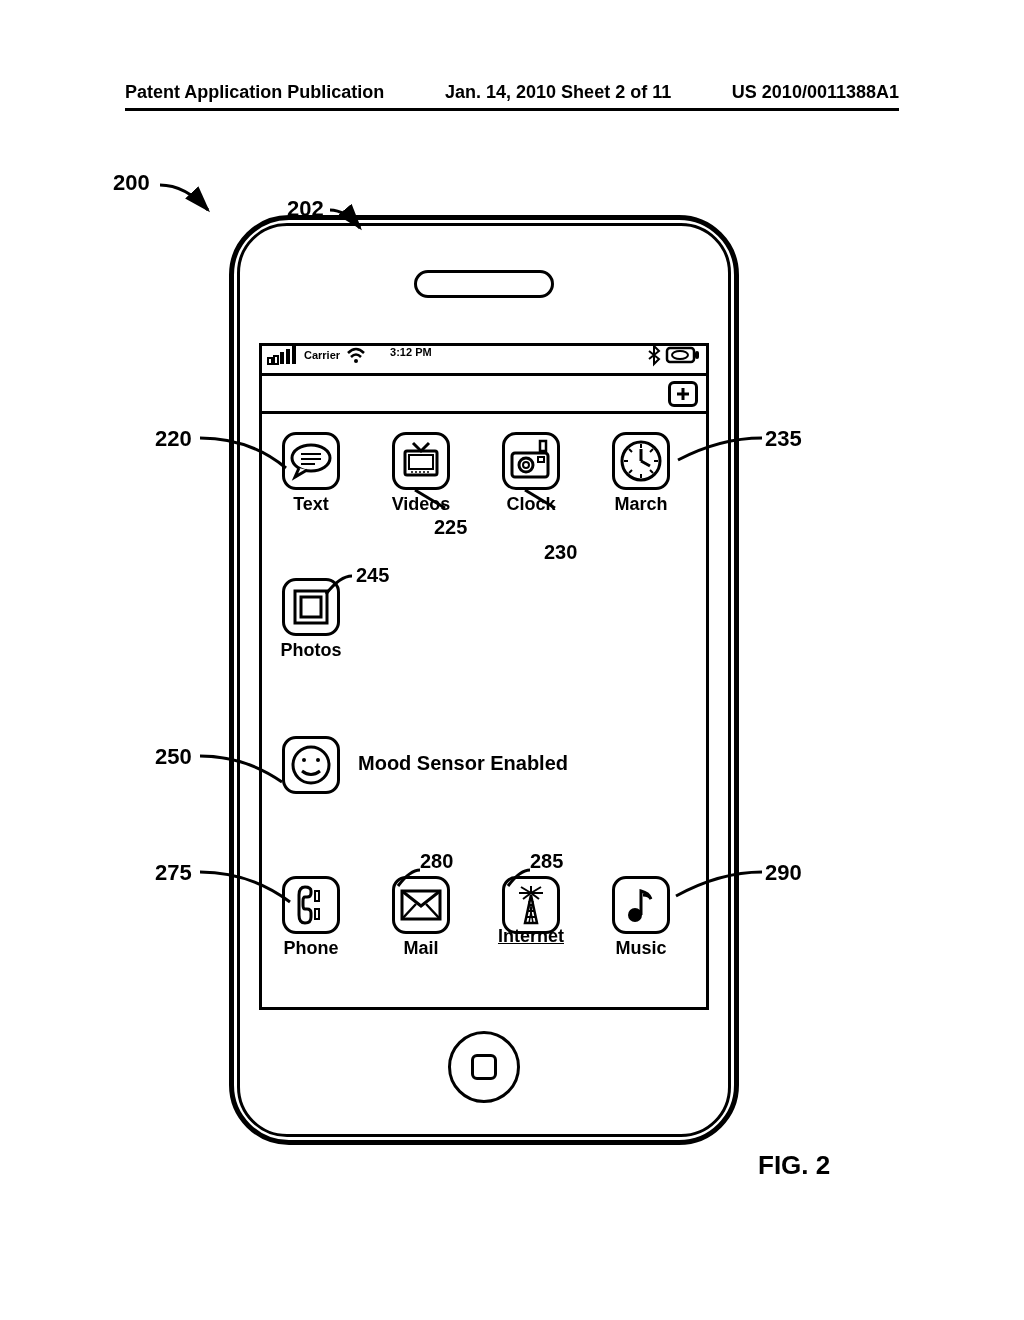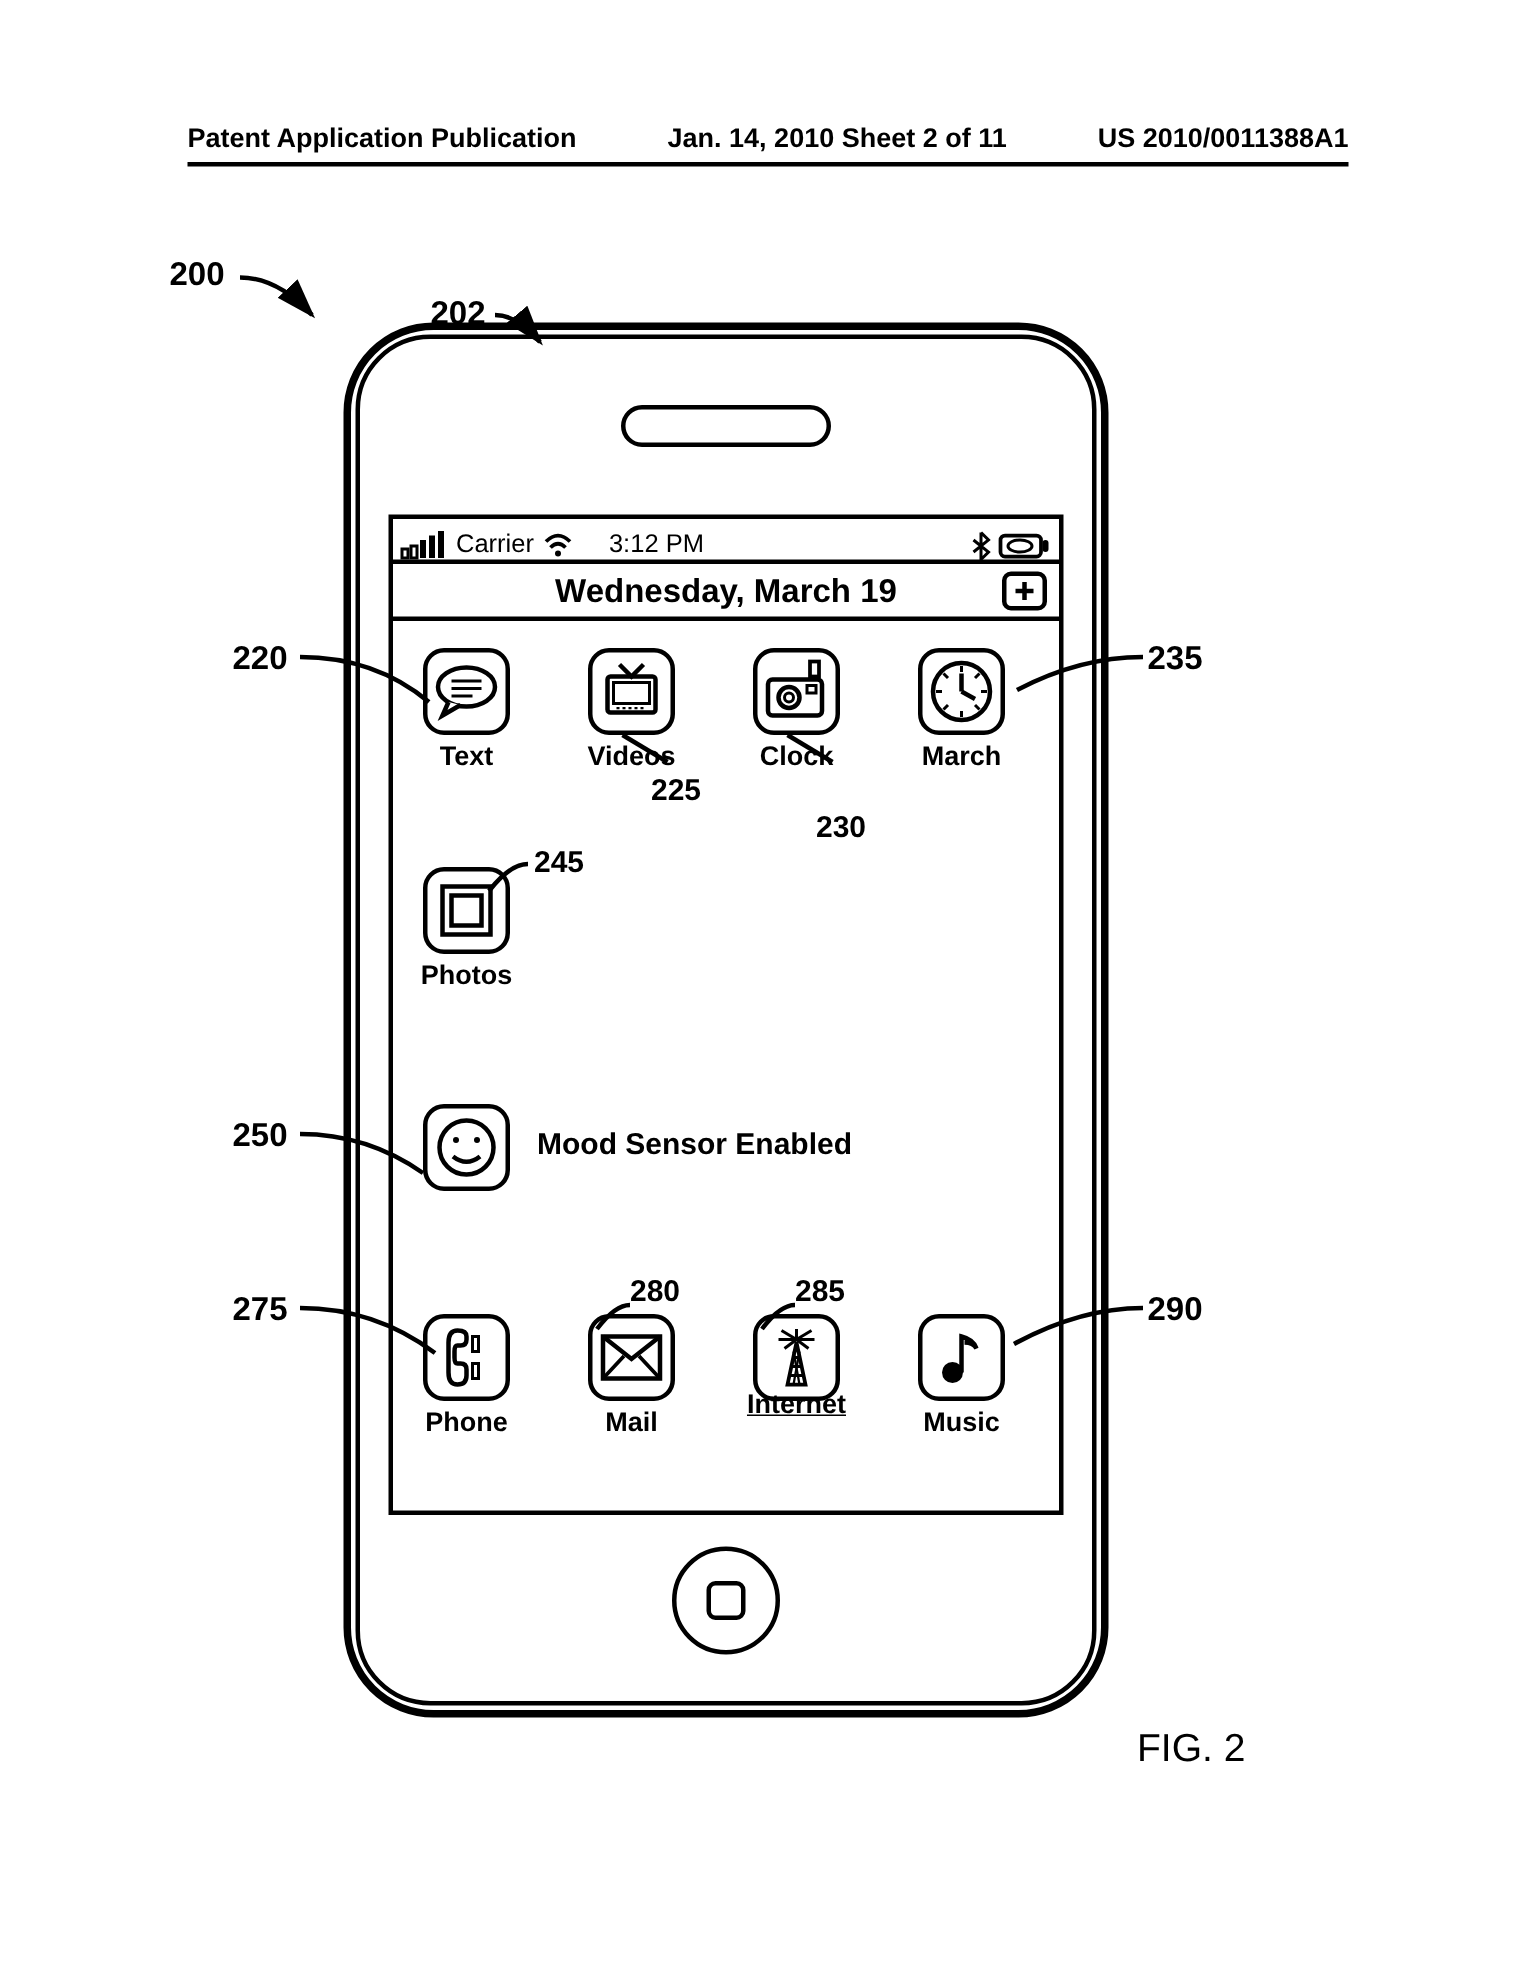--- a/index.html
+++ b/index.html
@@ -72,23 +72,23 @@
   }
   
   .status-row {
     position: absolute;
     top: 0;
     left: 0;
     right: 0;
     height: 30px;
     border-bottom: 3px solid #000;
     display: flex;
-    align-items: flex-end;
-    font-weight: normal;
-    font-size: 17px;
+    align-items: flex-start;
+    font-weight: bold;
+    font-size: 11px;
   }
   .status-left {
     display: flex;
     align-items: center;
     gap: 6px;
     padding-left: 6px;
   }
   .status-mid { padding-left: 24px; }
   .status-right {
     margin-left: auto;
@@ -163,21 +163,21 @@
     border-radius: 6px;
   }
   
   .ref {
     position: absolute;
     font-weight: bold;
     font-size: 22px;
   }
   .fig-label {
     position: absolute;
-    font-weight: normal;
+    font-weight: bold;
     font-size: 26px;
   }
   svg { overflow: visible; }
 </style>
 </head>
 <body>
 
 <div class="page-header">
   <span>Patent Application Publication</span>
   <span>Jan. 14, 2010  Sheet 2 of 11</span>
@@ -259,21 +259,20 @@
 
         <svg width="34" height="16">
           <rect x="1" y="1" width="27" height="14" rx="3" stroke="#000" stroke-width="2.5" fill="none"></rect>
           <rect x="29" y="4" width="4" height="8" rx="2" fill="#000"></rect>
           <ellipse cx="14" cy="8" rx="8" ry="4" stroke="#000" stroke-width="2" fill="none"></ellipse>
         </svg>
       </div>
     </div>
 
     <div class="date-row">
-      <span>Wednesday, March 19</span>
       <div class="plus-btn">
         <svg width="16" height="16">
           <path d="M8 2 L8 14 M2 8 L14 8" stroke="#000" stroke-width="3" fill="none"></path>
         </svg>
       </div>
     </div>
 
     <div class="icon-box" style="left:20px; top:86px;">
       <svg width="44" height="36">
         <ellipse cx="22" cy="15" rx="19" ry="13" stroke="#000" stroke-width="3" fill="none"></ellipse>

